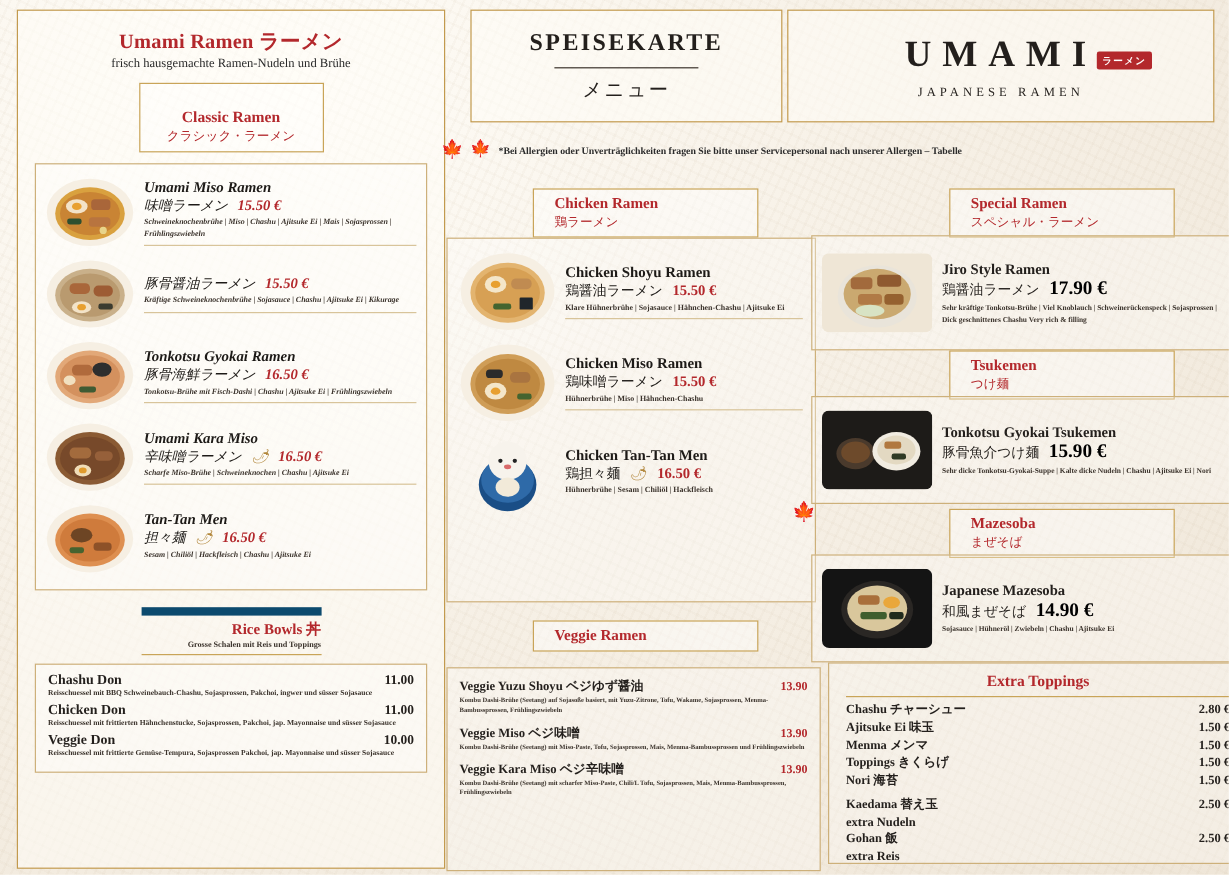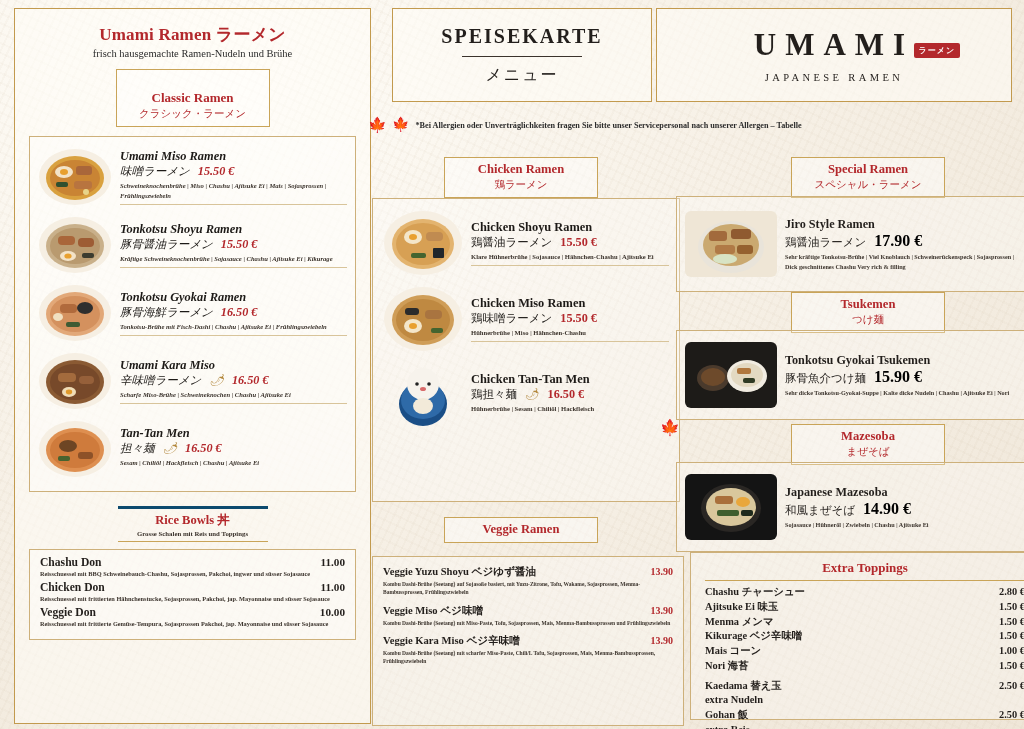--- a/index.html
+++ b/index.html
@@ -59,22 +59,22 @@
   }
   .item-body{flex:1;border-bottom:1px solid #d8c49a;padding-bottom:4px;}
   .item-name{font-size:12.4px;font-weight:bold;color:#1d1a17;}
   .item-jp{font-size:11.5px;display:flex;align-items:baseline;gap:8px;}
   .item-jp .jp{color:#1d1a17;}
   .item-price{color:#b3282c;font-size:12.2px;font-weight:bold;}
   .item-desc{font-size:6.6px;line-height:1.5;color:#3b332c;margin-top:2px;font-weight:bold;}
 
   
   .rice-hdr{
-    margin:14px auto 0;width:150px;padding:3px 0 4px;text-align:center;
-    border-top:3px solid #0c4a6e;border-bottom:1px solid #c9a458;
+    margin:14px auto 0;width:150px;padding:3px 0 4px;text-align:right;
+    border-top:7px solid #0c4a6e;border-bottom:1px solid #c9a458;
   }
   .rice-hdr .t1{color:#b3282c;font-size:12.5px;font-weight:bold;}
   .rice-hdr .t2{font-size:6.8px;color:#3b332c;font-weight:bold;margin-top:1px;}
   .rice-box{margin:7px 14px 0;border:1px solid #cdb07a;padding:6px 10px 8px;background:rgba(255,255,255,.35);}
   .rice-row{margin-bottom:3px;}
   .rice-line{display:flex;justify-content:space-between;align-items:baseline;}
   .rice-name{font-size:11.6px;font-weight:bold;}
   .rice-price{font-size:11.2px;font-weight:bold;}
   .rice-desc{font-size:6.3px;line-height:1.45;color:#3b332c;font-weight:bold;}
 
@@ -105,21 +105,21 @@
   
   #allergy{
     position:absolute;left:392px;top:118px;width:618px;
     font-size:8.2px;font-weight:bold;color:#2b2b2b;
     display:flex;align-items:center;gap:6px;
   }
   .maple{color:#b3282c;font-size:14px;line-height:1;}
 
   
   .sec-hdr{
-    width:152px;padding:4px 0 5px;text-align:center;
+    width:152px;padding:4px 17px 5px;
     border:1px solid #c9a458;background:rgba(255,255,255,.45);
   }
   .sec-hdr .t1{color:#b3282c;font-size:12.6px;font-weight:bold;}
   .sec-hdr .t2{color:#b3282c;font-size:10.5px;margin-top:1px;}
 
   #chicken-hdr{position:absolute;left:444px;top:157px;}
   #chicken-card{
     position:absolute;left:372px;top:198px;width:290px;height:290px;
     border:1px solid #cdb07a;background:rgba(255,255,255,.3);
     padding:6px 8px;
@@ -228,21 +228,20 @@
             <ellipse cx="37" cy="30" rx="29" ry="22" fill="#c9b08a"></ellipse>
             <ellipse cx="37" cy="30" rx="25" ry="18" fill="#b99a6f"></ellipse>
             <rect x="20" y="20" width="17" height="9" rx="4" fill="#a9663a"></rect>
             <rect x="40" y="22" width="16" height="9" rx="4" fill="#9d5c34"></rect>
             <ellipse cx="30" cy="40" rx="8" ry="5" fill="#f3e3c8"></ellipse>
             <ellipse cx="30" cy="40" rx="3.6" ry="2.6" fill="#e8a030"></ellipse>
             <rect x="44" y="37" width="12" height="5" rx="2" fill="#3b3b2f"></rect>
           </svg>
         </div>
         <div class="item-body">
-          <div class="item-name">Tonkotsu Shoyu Ramen</div>
           <div class="item-jp">
             <span class="jp">豚骨醤油ラーメン</span>
             <span class="item-price">15.50 €</span>
           </div>
           <div class="item-desc">Kräftige Schweineknochenbrühe | Sojasauce | Chashu | Ajitsuke Ei | Kikurage</div>
         </div>
       </div>
 
       <div class="item-row">
         <div class="bowl">
@@ -554,26 +553,22 @@
     </div>
     <div class="ex-row">
       <span class="n">Ajitsuke Ei 味玉</span>
       <span class="p">1.50 €</span>
     </div>
     <div class="ex-row">
       <span class="n">Menma メンマ</span>
       <span class="p">1.50 €</span>
     </div>
     <div class="ex-row">
-      <span class="n">Kikurage ベジ辛味噌</span>
+      <span class="n">Toppings きくらげ</span>
       <span class="p">1.50 €</span>
-    </div>
-    <div class="ex-row">
-      <span class="n">Mais コーン</span>
-      <span class="p">1.00 €</span>
     </div>
     <div class="ex-row">
       <span class="n">Nori 海苔</span>
       <span class="p">1.50 €</span>
     </div>
 
     <div class="ex-gap"></div>
 
     <div class="ex-row ex-stack">
       <span class="n">Kaedama 替え玉</span>

